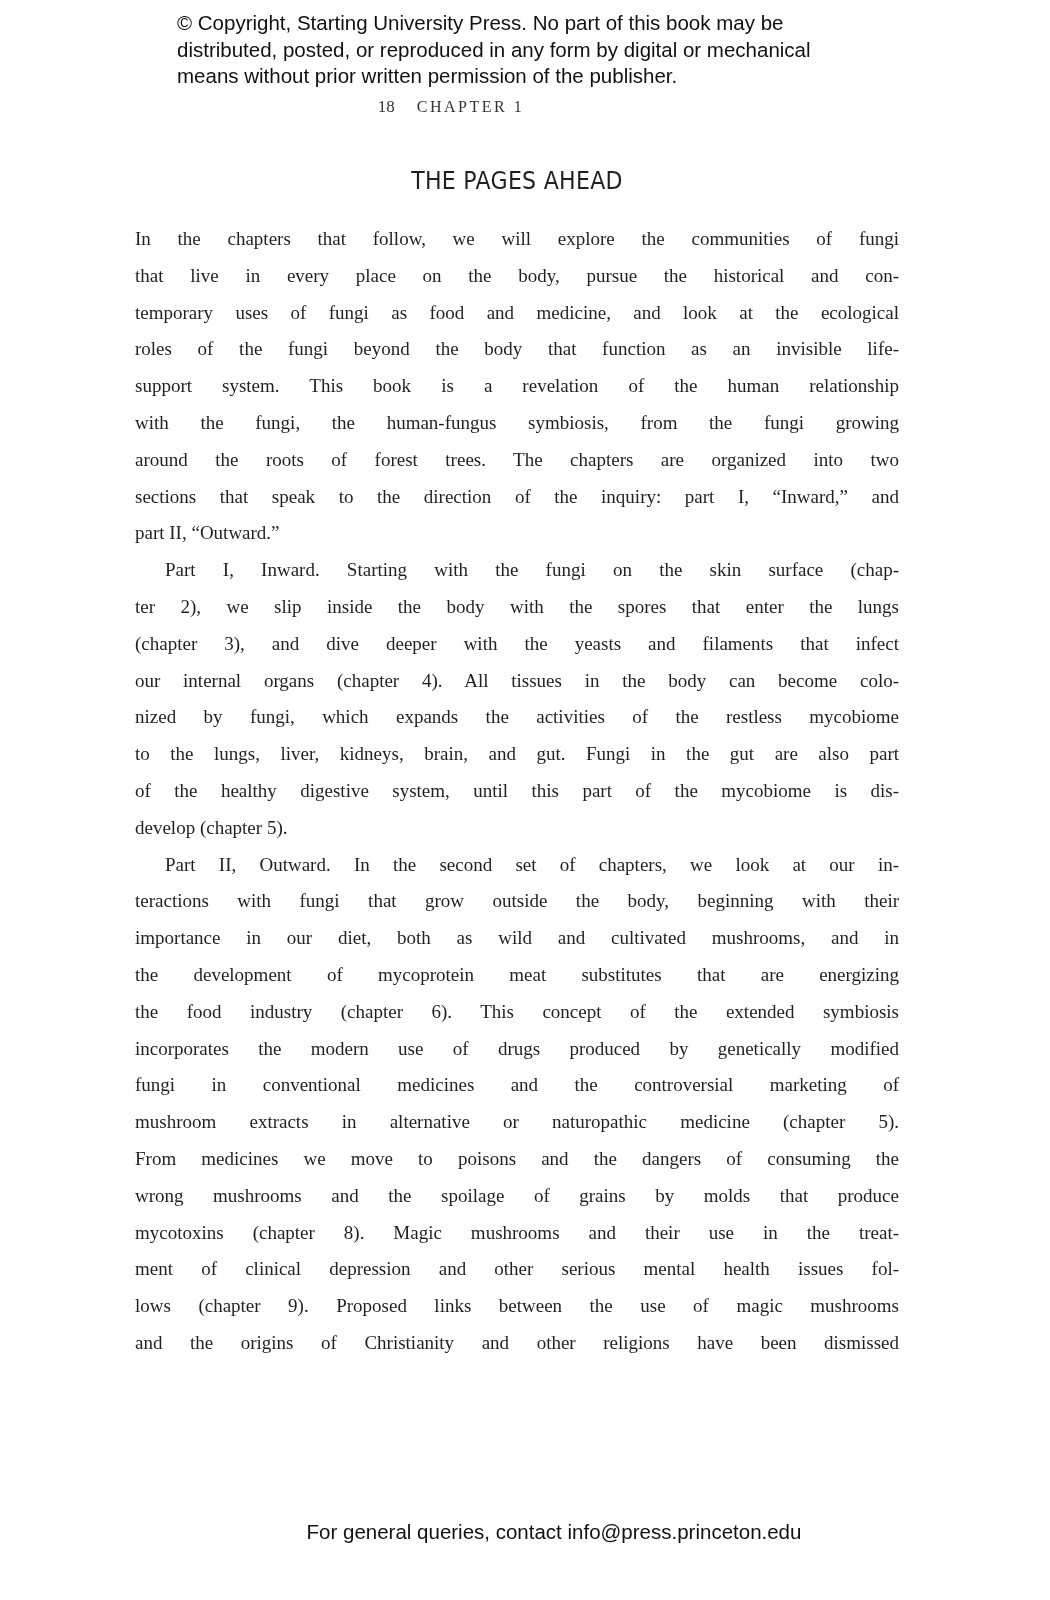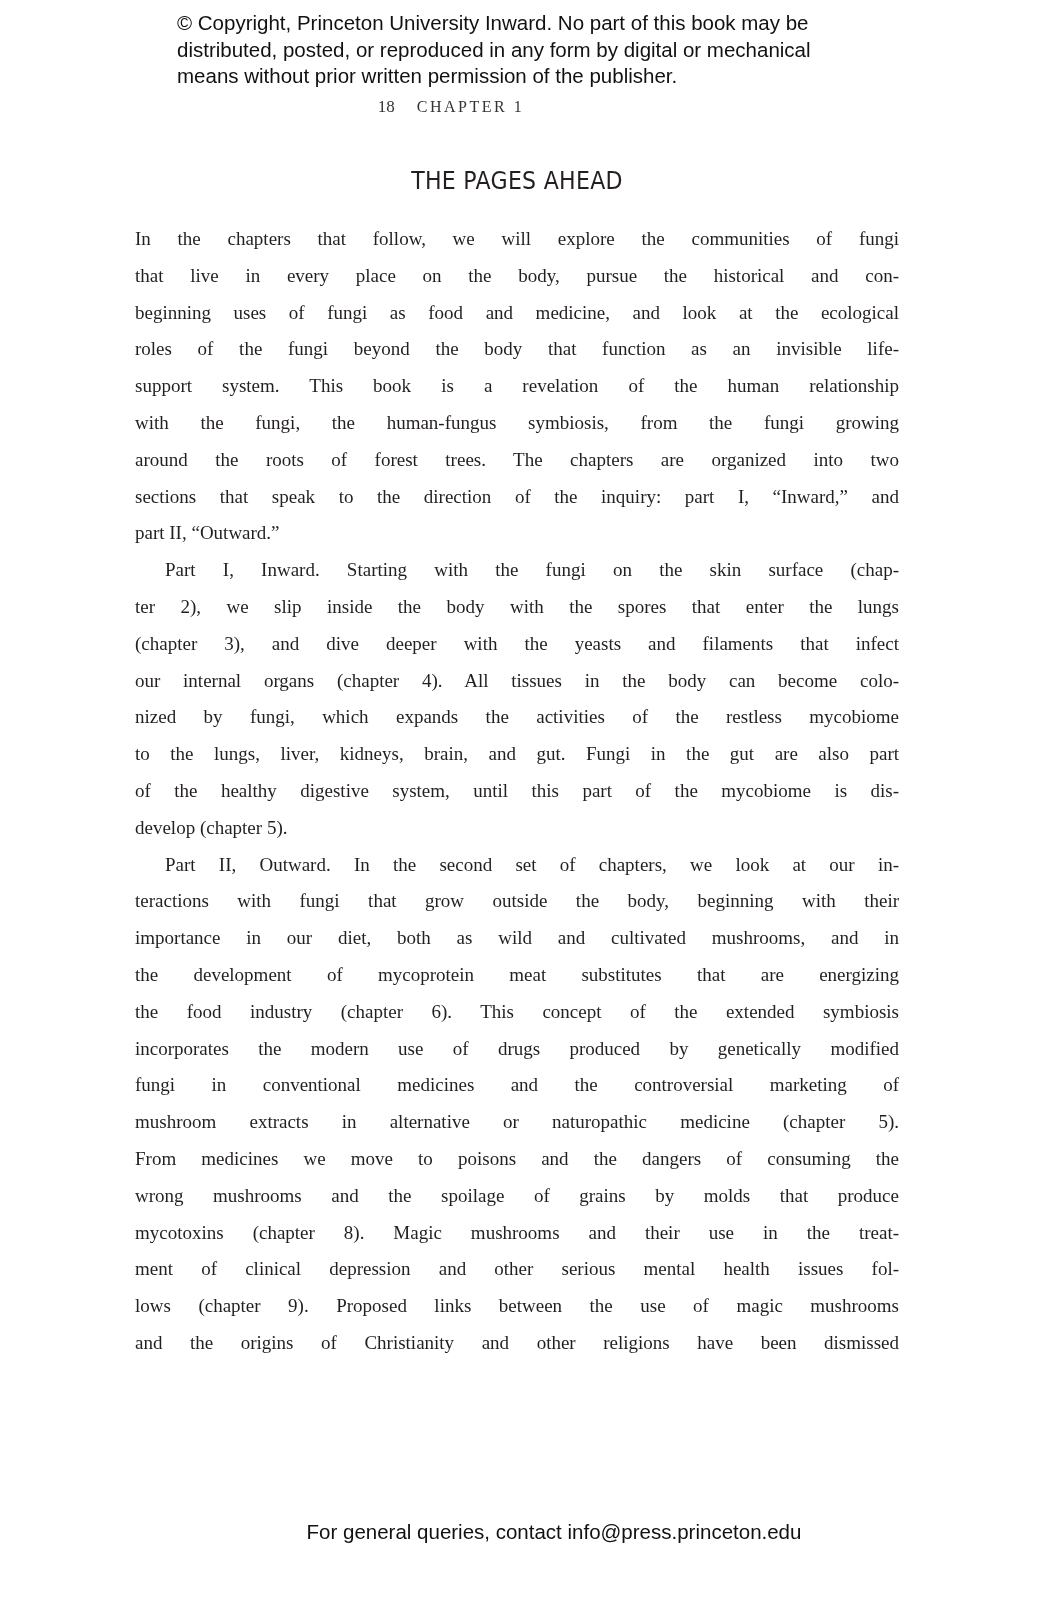--- a/index.html
+++ b/index.html
@@ -86,36 +86,36 @@
       font-family: "Liberation Sans", sans-serif;
       font-size: 20.5px;
       color: #111111;
       margin-left: 39px;
     }
   </style>
 </head>
 <body>
 
 <div class="copyright">
-  <div>© Copyright, Princeton University Inward. No part of this book may be</div>
+  <div>© Copyright, Starting University Press. No part of this book may be</div>
   <div>distributed, posted, or reproduced in any form by digital or mechanical</div>
   <div>means without prior written permission of the publisher.</div>
 </div>
 
 <div class="running-head">
   <span class="page-num">18</span><span>CHAPTER 1</span>
 </div>
 
 <div class="section-title">THE PAGES AHEAD</div>
 
 <div class="body-text">
 
   <div class="line">In the chapters that follow, we will explore the communities of fungi</div>
   <div class="line">that live in every place on the body, pursue the historical and con-</div>
-  <div class="line">beginning uses of fungi as food and medicine, and look at the ecological</div>
+  <div class="line">temporary uses of fungi as food and medicine, and look at the ecological</div>
   <div class="line">roles of the fungi beyond the body that function as an invisible life-</div>
   <div class="line">support system. This book is a revelation of the human relationship</div>
   <div class="line">with the fungi, the human-fungus symbiosis, from the fungi growing</div>
   <div class="line">around the roots of forest trees. The chapters are organized into two</div>
   <div class="line">sections that speak to the direction of the inquiry: part I, “Inward,” and</div>
   <div class="line last">part II, “Outward.”</div>
 
   <div class="line indent">Part I, Inward. Starting with the fungi on the skin surface (chap-</div>
   <div class="line">ter 2), we slip inside the body with the spores that enter the lungs</div>
   <div class="line">(chapter 3), and dive deeper with the yeasts and filaments that infect</div>

